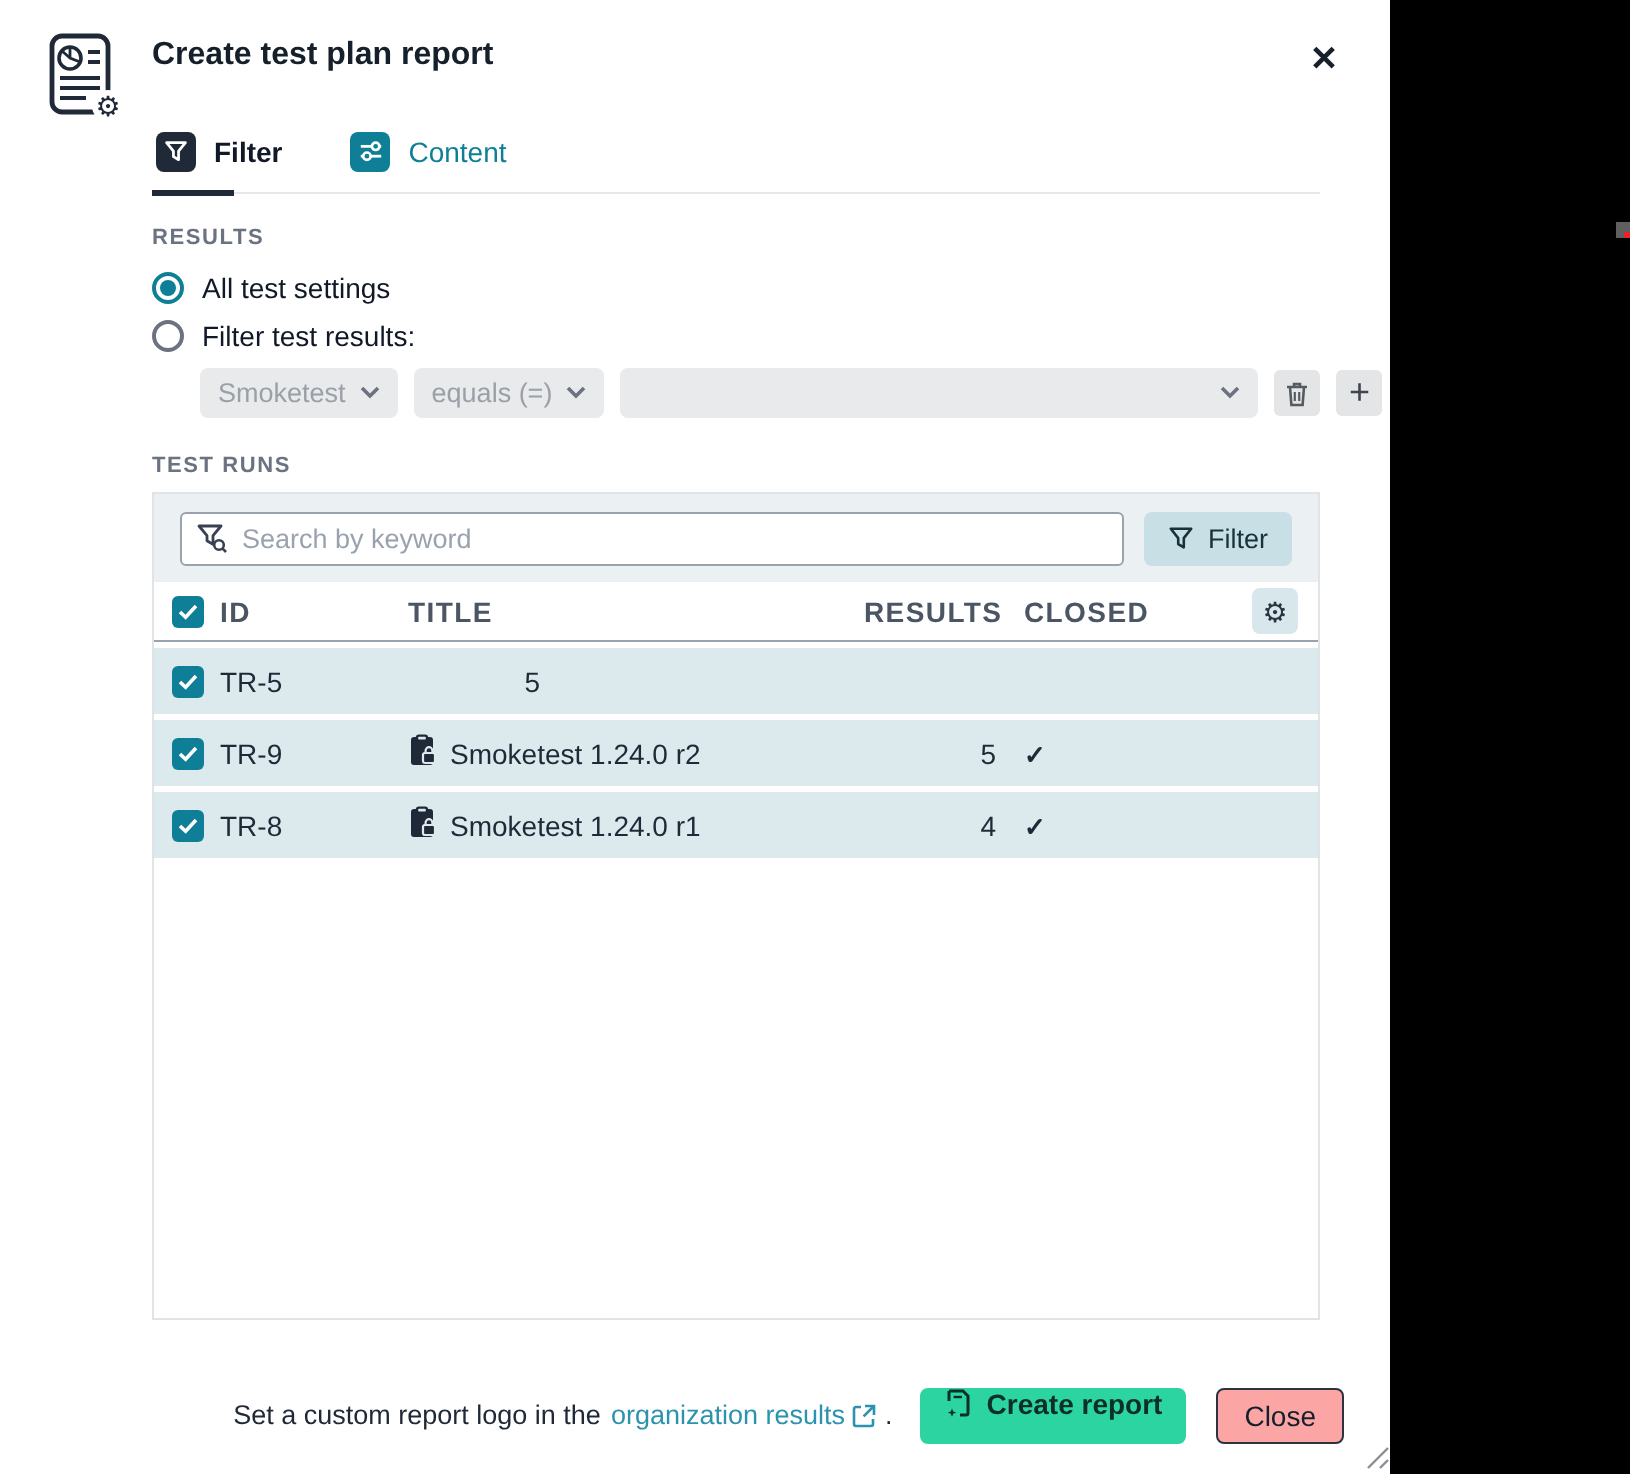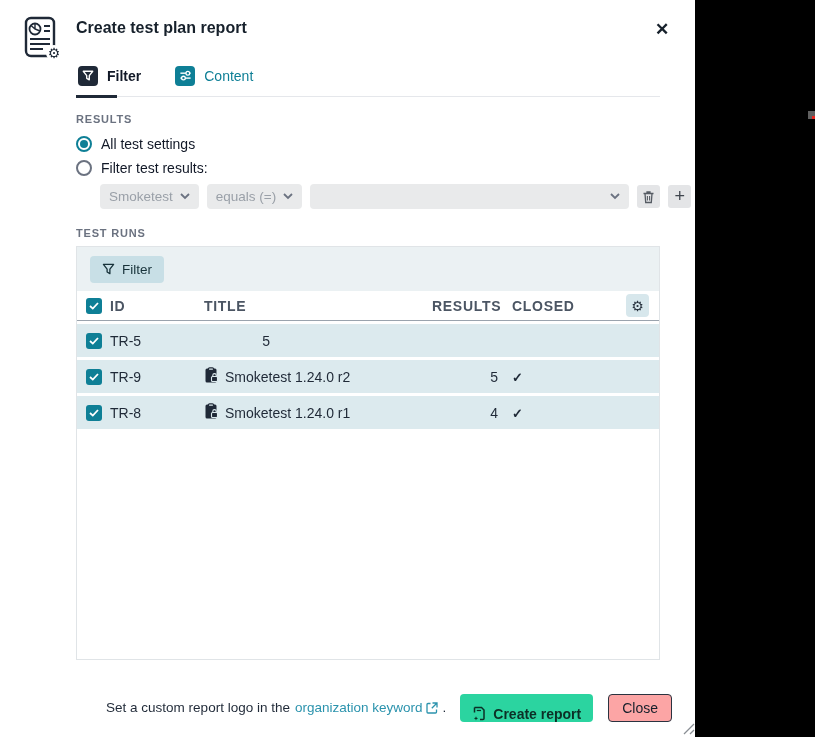--- a/index.html
+++ b/index.html
@@ -102,21 +102,21 @@
     display:flex; align-items:center; justify-content:center; cursor:pointer;
   }
   .closed-mark { font-weight:700; font-size:13px; color:#1f2937; }
 
   
   .footer { position:absolute; left:0; top:693px; width:672px; height:29px; display:flex; align-items:center; justify-content:flex-end; gap:5px; }
   .footer-note { font-size:13.5px; color:#1f2937; display:flex; align-items:center; gap:5px; }
   .org-link { color:var(--link); text-decoration:none; display:inline-flex; align-items:center; gap:3px; cursor:pointer; }
   .create-btn {
     margin-left:9px; height:28px; background:var(--mint); border:none; border-radius:4px; padding:0 12px;
-    display:flex; align-items:flex-end; gap:7px; font-size:14px; font-weight:600; color:#0c2f26;
+    display:flex; align-items:flex-start; gap:7px; font-size:14px; font-weight:600; color:#0c2f26;
     font-family:"Liberation Sans", sans-serif; cursor:pointer;
   }
   .close-btn {
     margin-left:10px; height:28px; background:#fca5a5; border:1.5px solid #2b3340; border-radius:4px; padding:0 13px;
     font-size:14px; font-weight:500; color:#16202b; font-family:"Liberation Sans", sans-serif; cursor:pointer;
   }
   .resize-grip { position:absolute; left:680px; top:720px; }
 </style>
 </head>
 <body style="--accent: #0e7f96; --mint: #2bd4a0; --link: #2b93ad; --row-bg: #dceaee; --toolbar-bg: #ebf1f3;">
@@ -201,20 +201,30 @@
     </button>
     <button class="sq-btn">
       <span class="plus-glyph">+</span>
     </button>
   </div>
 
   <div class="section-label testruns-label">TEST RUNS</div>
 
   <div class="panel">
     <div class="toolbar">
+      <div class="search-wrap">
+        <span class="search-ic">
+          <svg width="16" height="16" viewBox="0 0 16 16">
+            <path d="M1.5 2h11L8.5 6.8v4.4l-3-1.8V6.8L1.5 2z" fill="none" stroke="#374151" stroke-width="1.4" stroke-linejoin="round"></path>
+            <circle cx="11.5" cy="11.5" r="2.4" fill="none" stroke="#374151" stroke-width="1.3"></circle>
+            <line x1="13.2" y1="13.2" x2="15" y2="15" stroke="#374151" stroke-width="1.3"></line>
+          </svg>
+        </span>
+        <input class="search-input" type="text" placeholder="Search by keyword" style="">
+      </div>
       <button class="filter-btn">
         <svg width="13" height="13" viewBox="0 0 14 14">
           <path d="M1.5 1.5h11L8.5 6.5v5l-3-1.8V6.5L1.5 1.5z" fill="none" stroke="#17323a" stroke-width="1.4" stroke-linejoin="round"></path>
         </svg>
         <span>Filter</span>
       </button>
     </div>
 
     <div class="trow thead">
       <div class="col-check">
@@ -301,21 +311,21 @@
         <div class="col-gear"></div>
       </div>
 
     </div>
   </div>
 
   <div class="footer">
     <span class="footer-note">
       <span>Set a custom report logo in the</span>
       <a class="org-link">
-        <span>organization keyword</span>
+        <span>organization results</span>
         <svg width="12" height="12" viewBox="0 0 12 12">
           <path d="M4.5 1.5H2A1 1 0 0 0 1 2.5V10a1 1 0 0 0 1 1h7.5a1 1 0 0 0 1-1V7.5" fill="none" stroke="#2b93ad" stroke-width="1.3"></path>
           <path d="M6.5 1h4.5v4.5M11 1L5.8 6.2" fill="none" stroke="#2b93ad" stroke-width="1.3"></path>
         </svg>
       </a>
       <span>.</span>
     </span>
     <button class="create-btn">
       <svg width="14" height="16" viewBox="0 0 14 16">
         <path d="M2.5 1.5h7l2.5 2.5v8.5a1 1 0 0 1-1 1h-3" fill="none" stroke="#0c2f26" stroke-width="1.5"></path>

